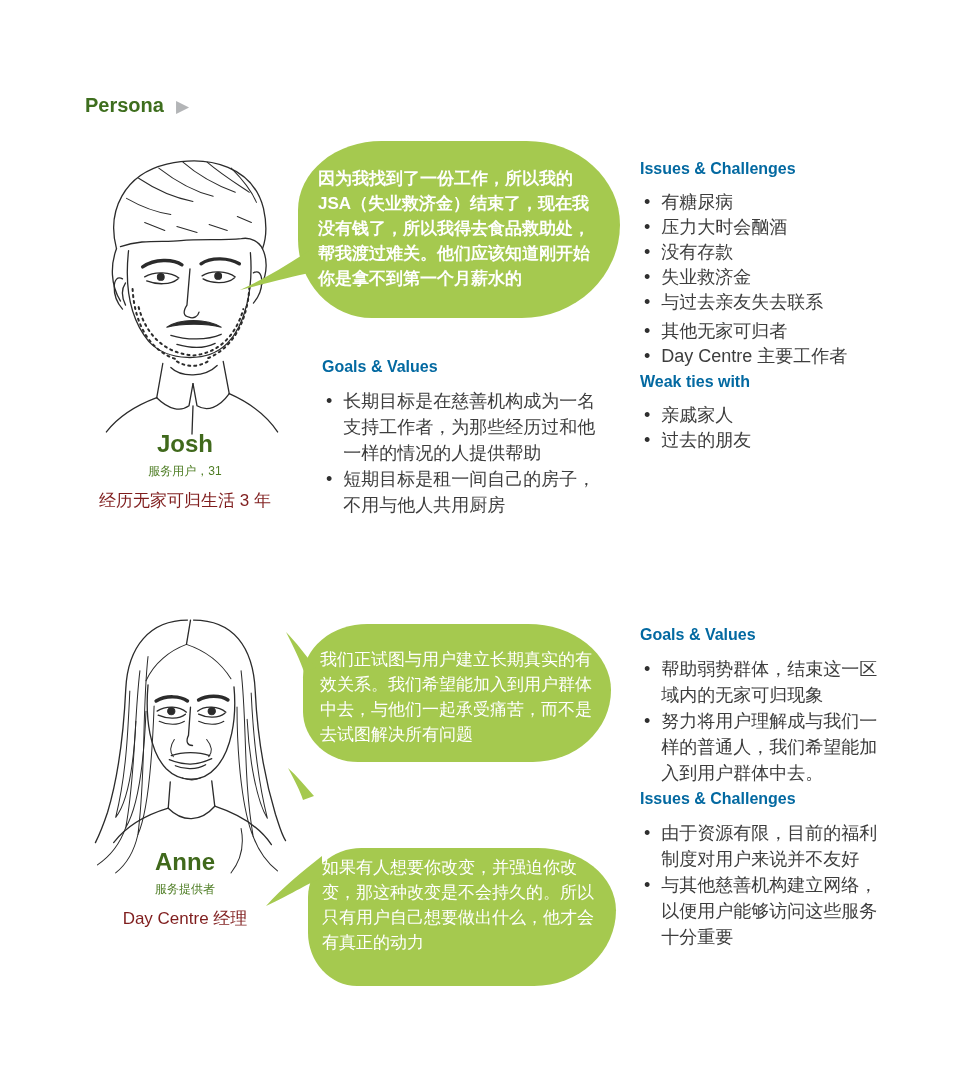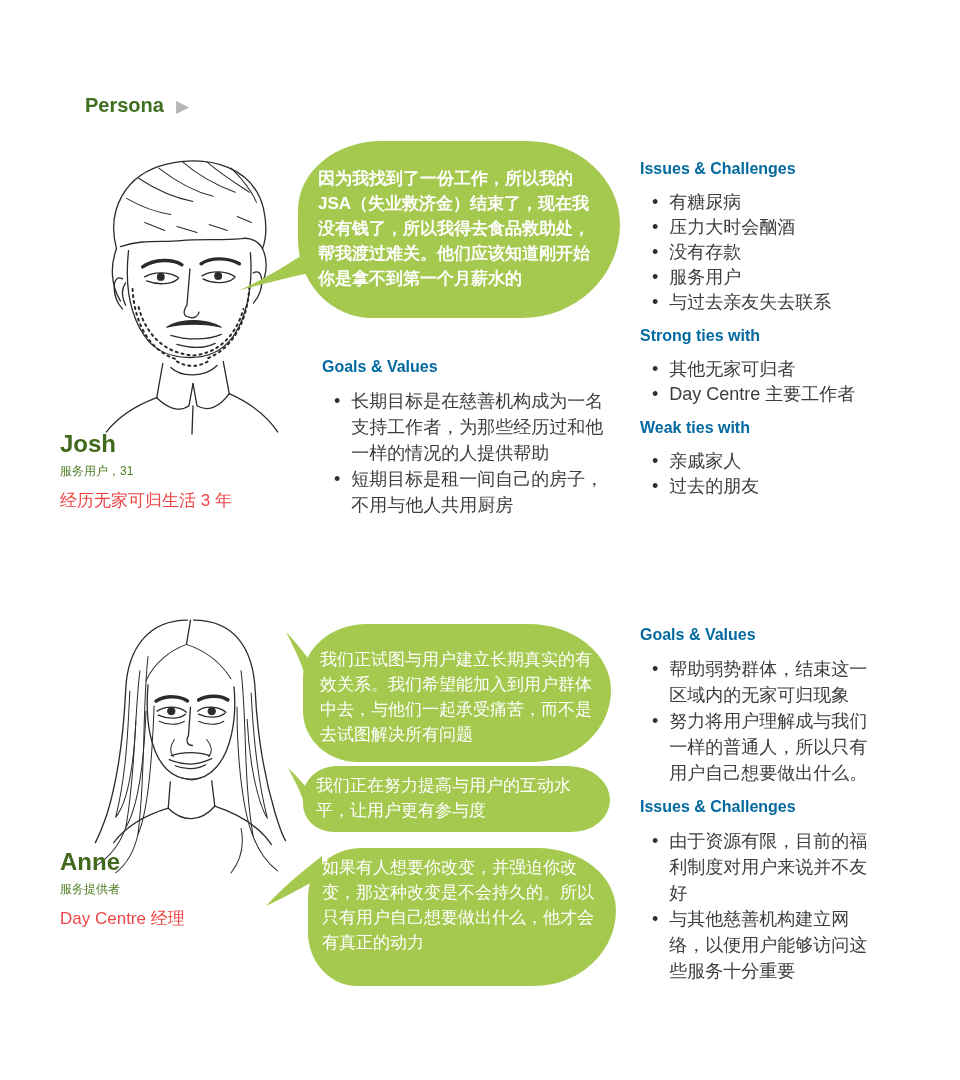--- a/index.html
+++ b/index.html
@@ -21,31 +21,31 @@
   .bubble-anne-1{left:303px;top:624px;width:308px;height:138px;
     border-radius:70px 90px 85px 60px / 58px 72px 78px 55px;padding:18px 12px 10px 17px;}
   .bubble-anne-2{left:303px;top:766px;width:307px;height:66px;
     border-radius:34px 42px 38px 30px / 30px 34px 32px 28px;padding:4px 6px 6px 13px;}
   .bubble-anne-3{left:308px;top:848px;width:308px;height:138px;
     border-radius:60px 88px 92px 55px / 55px 70px 85px 60px;padding:6px 6px 30px 14px;}
   .tail{position:absolute;}
   
   .col{position:absolute;}
   .sec-title{font-size:16px;font-weight:bold;color:#0369a1;margin:0 0 12px 0;}
-  ul.blist{list-style:none;margin:12px;padding:0;}
+  ul.blist{list-style:none;margin:4px;padding:0;}
   ul.blist li{display:flex;font-size:18px;line-height:25px;color:#3d3d3d;}
   ul.blist li::before{content:"\2022";margin-right:11px;font-size:18px;color:#2f2f2f;}
   ul.blist li span{display:block;}
   .col-josh-goals ul.blist li,.col-anne-right ul.blist li{line-height:26px;}
   .mb18{margin-bottom:18px;} .mb22{margin-bottom:22px;} .mb24{margin-bottom:24px;}
   
-  .idblock{position:absolute;width:250px;left:60px;text-align:left;}
+  .idblock{position:absolute;width:250px;left:60px;text-align:center;}
   .idblock .pname{font-size:24px;font-weight:bold;color:#40691c;}
   .idblock .prole{font-size:12px;color:#4e7d24;margin-top:5px;}
-  .idblock .pnote{font-size:17px;color:#ef4444;margin-top:9px;}
+  .idblock .pnote{font-size:17px;color:#7f1d1d;margin-top:9px;}
   
   .portrait{position:absolute;}
   .portrait path,.portrait line{fill:none;stroke:#2b2b2b;stroke-width:1.3;stroke-linecap:round;stroke-linejoin:round;}
   .portrait .hatch{stroke-width:1;}
   .portrait .thick{stroke-width:3.4;}
   .portrait .stubble{stroke-width:2;stroke-dasharray:2 4;}
   .portrait .fillDark{fill:#2b2b2b;stroke:#2b2b2b;stroke-width:1;}
 </style>
 </head>
 <body>
@@ -118,27 +118,26 @@
       <li>
           <span>有糖尿病</span>
         </li>
       <li>
           <span>压力大时会酗酒</span>
         </li>
       <li>
           <span>没有存款</span>
         </li>
       <li>
-          <span>服务用户</span>
+          <span>失业救济金</span>
         </li>
       <li>
           <span>与过去亲友失去联系</span>
         </li>
     </ul>
-    <h3 class="sec-title">Strong ties with</h3>
     <ul class="blist mb24">
       <li>
           <span>其他无家可归者</span>
         </li>
       <li>
           <span>Day Centre 主要工作者</span>
         </li>
     </ul>
     <h3 class="sec-title">Weak ties with</h3>
     <ul class="blist">
@@ -187,42 +186,39 @@
     <path d="M78,196 C92,210 110,210 124,194"></path>
   </svg>
 
   <div class="bubble bubble-anne-1">
     <span>我们正试图与用户建立长期真实的有效关系。我们希望能加入到用户群体中去，与他们一起承受痛苦，而不是去试图解决所有问题</span>
   </div>
   <svg class="tail" style="left:286px;top:632px;" width="30" height="40" viewBox="0 0 30 40">
     <path d="M30,36 C20,24 10,10 0,0 C8,16 14,28 18,40 Z" fill="#a5c94f"></path>
   </svg>
 
-  <div class="bubble bubble-anne-2">
-    <span>我们正在努力提高与用户的互动水平，让用户更有参与度</span>
-  </div>
   <svg class="tail" style="left:288px;top:768px;" width="26" height="32" viewBox="0 0 26 32">
     <path d="M26,28 C17,18 9,8 0,0 C7,13 12,23 15,32 Z" fill="#a5c94f"></path>
   </svg>
 
   <div class="bubble bubble-anne-3">
     <span>如果有人想要你改变，并强迫你改变，那这种改变是不会持久的。所以只有用户自己想要做出什么，他才会有真正的动力</span>
   </div>
   <svg class="tail" style="left:266px;top:854px;" width="56" height="55" viewBox="0 0 56 55">
     <path d="M56,2 C38,16 16,34 0,52 C26,40 46,27 56,24 Z" fill="#a5c94f"></path>
   </svg>
 
   <div class="col col-anne-right" style="left:640px;top:626px;width:250px;">
     <h3 class="sec-title">Goals &amp; Values</h3>
     <ul class="blist mb18">
       <li>
           <span style="width:238px;">帮助弱势群体，结束这一区域内的无家可归现象</span>
         </li>
       <li>
-          <span style="width:238px;">努力将用户理解成与我们一样的普通人，所以只有用户自己想要做出什么。</span>
+          <span style="width:238px;">努力将用户理解成与我们一样的普通人，我们希望能加入到用户群体中去。</span>
         </li>
     </ul>
     <h3 class="sec-title">Issues &amp; Challenges</h3>
     <ul class="blist">
       <li>
           <span style="width:238px;">由于资源有限，目前的福利制度对用户来说并不友好</span>
         </li>
       <li>
           <span style="width:238px;">与其他慈善机构建立网络，以便用户能够访问这些服务十分重要</span>
         </li>

